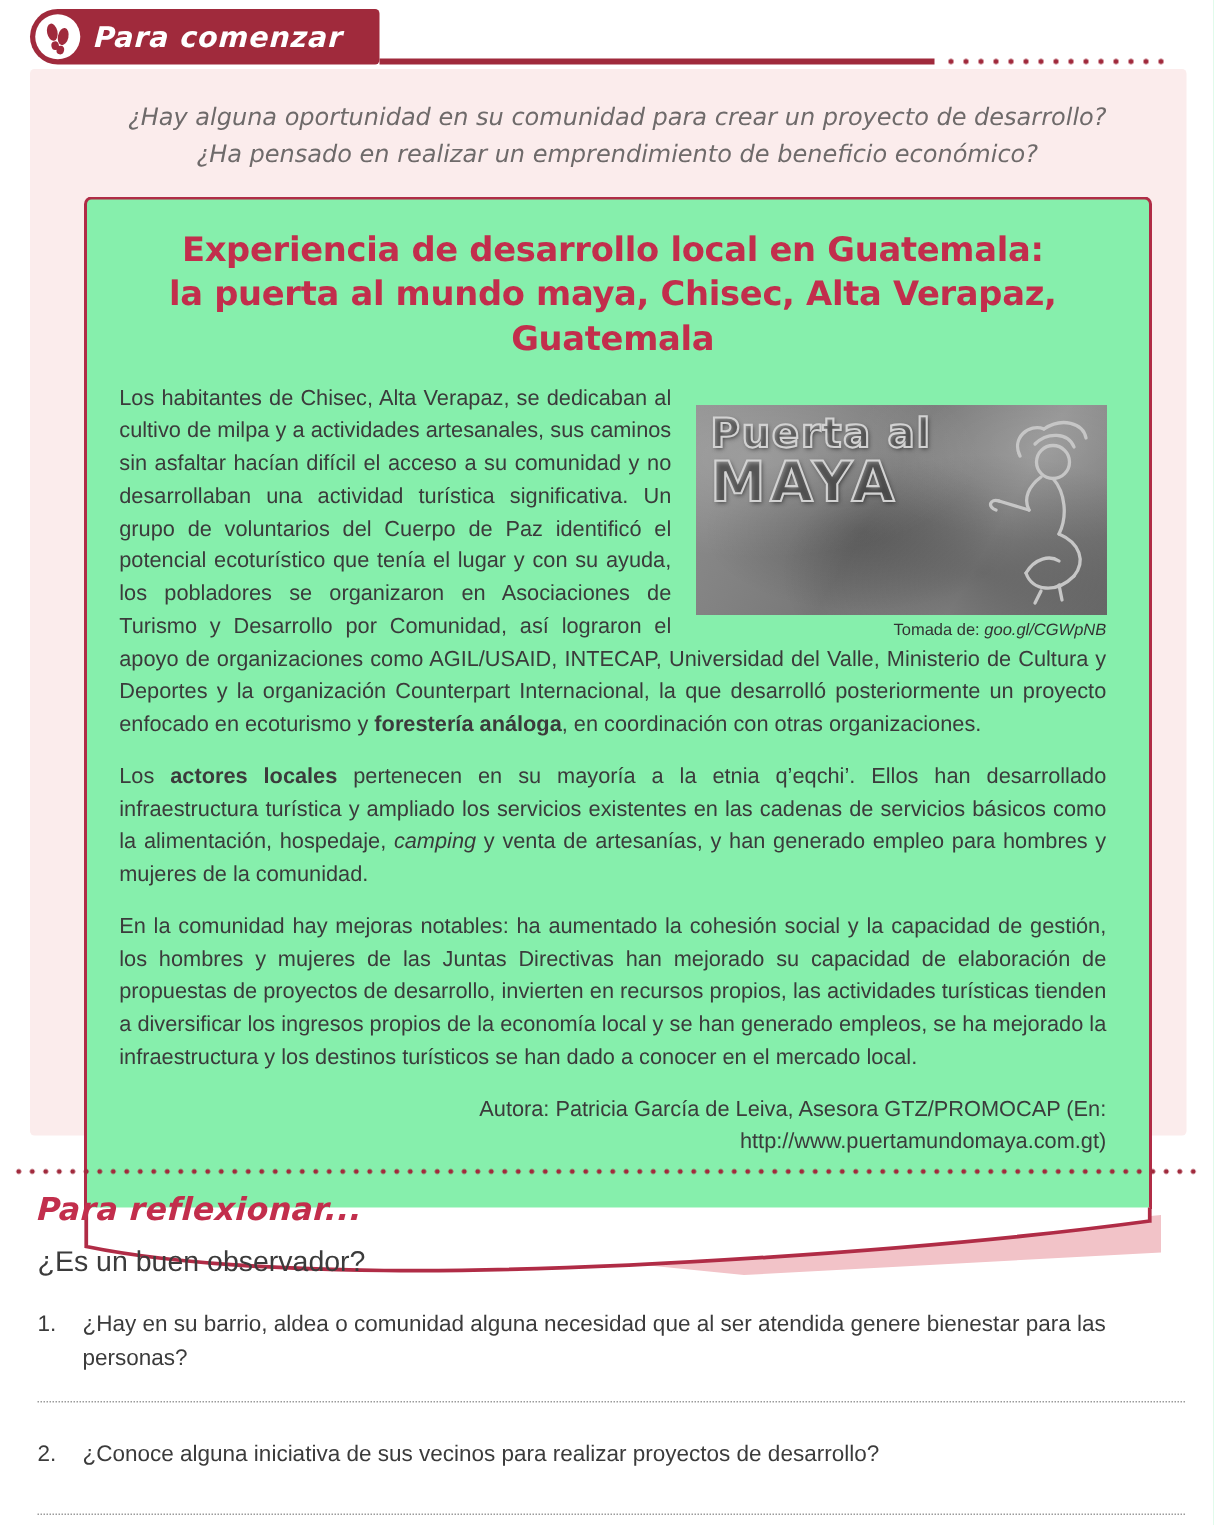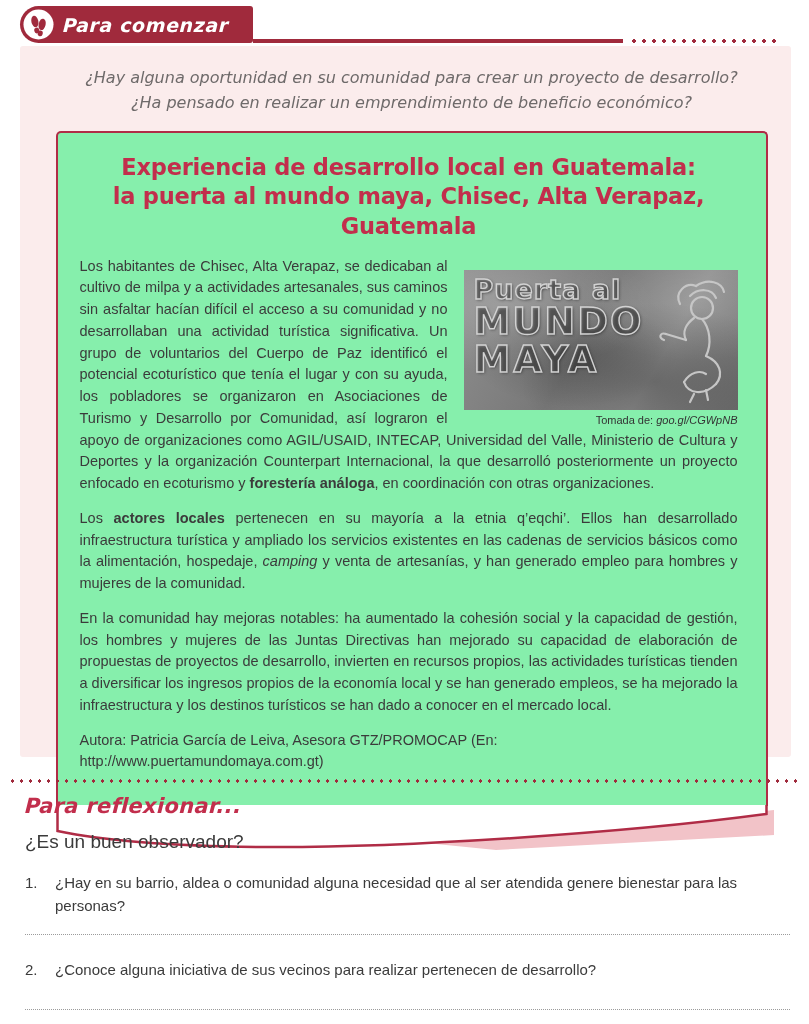--- a/index.html
+++ b/index.html
@@ -39,21 +39,21 @@
   .box-main {
     background:#86efac; border:2.5px solid var(--border_red); border-bottom:none;
     border-radius:5px 5px 0 0; padding:16px 28px 2px 22px;
   }
   .case-title {
     margin:4px 0 14px; text-align:center; color:var(--title_red);
     font-size:22.5px; line-height:1.32; font-weight:600; letter-spacing:-.2px;
     font-family:"DejaVu Sans", sans-serif;
   }
   .case-body p { margin:0 0 13px; font-size:14.5px; line-height:1.5; text-align:justify; color:var(--body_text); }
-  .case-body p.author-line { text-align:left; margin-bottom:31px; }
+  .case-body p.author-line { text-align:right; margin-bottom:31px; }
   .case-body::after { content:""; display:block; clear:both; }
 
   figure.maya { float:right; width:274px; margin:14px 0 2px 16px; }
   .maya-img {
     position:relative; width:274px; height:140px; overflow:hidden;
     background:
       radial-gradient(ellipse at 15% 25%, rgba(255,255,255,.18), transparent 45%),
       radial-gradient(ellipse at 70% 80%, rgba(0,0,0,.25), transparent 50%),
       radial-gradient(ellipse at 85% 20%, rgba(255,255,255,.12), transparent 40%),
       radial-gradient(ellipse at 40% 60%, rgba(0,0,0,.18), transparent 45%),
@@ -131,21 +131,20 @@
         <h1 class="case-title">
           <span>Experiencia de desarrollo local en Guatemala:</span><br>
           <span>la puerta al mundo maya, Chisec, Alta Verapaz, Guatemala</span>
         </h1>
 
         <div class="case-body">
           <figure class="maya">
             <div class="maya-img">
               <div class="maya-text">
                 <div class="maya-l1">Puerta al</div>
-                <div class="maya-l2">MUNDO</div>
                 <div class="maya-l3">MAYA</div>
               </div>
               <svg class="maya-glyph" viewBox="0 0 86 132" fill="none" stroke="#c6c6c6" stroke-width="2.2" stroke-linecap="round">
                 <path d="M30 30 C 24 18, 36 8, 46 12"></path>
                 <path d="M46 12 C 58 4, 72 8, 74 18"></path>
                 <path d="M40 22 C 48 14, 62 14, 66 24"></path>
                 <circle cx="52" cy="34" r="11"></circle>
                 <path d="M44 44 C 36 50, 32 58, 36 66"></path>
                 <path d="M52 45 C 60 54, 62 70, 56 82"></path>
                 <path d="M36 66 L 16 60"></path>
@@ -184,18 +183,18 @@
     <p class="subq">¿Es un buen observador?</p>
 
     <div class="q-item">
       <span class="q-num">1.</span>
       <span class="q-text">¿Hay en su barrio, aldea o comunidad alguna necesidad que al ser atendida genere bienestar para las personas?</span>
     </div>
     <div class="answer-line al-1"></div>
 
     <div class="q-item">
       <span class="q-num">2.</span>
-      <span class="q-text">¿Conoce alguna iniciativa de sus vecinos para realizar pertenecen de desarrollo?</span>
+      <span class="q-text">¿Conoce alguna iniciativa de sus vecinos para realizar proyectos de desarrollo?</span>
     </div>
     <div class="answer-line al-2"></div>
   </section>
 
 </div>
 
 </body></html>

